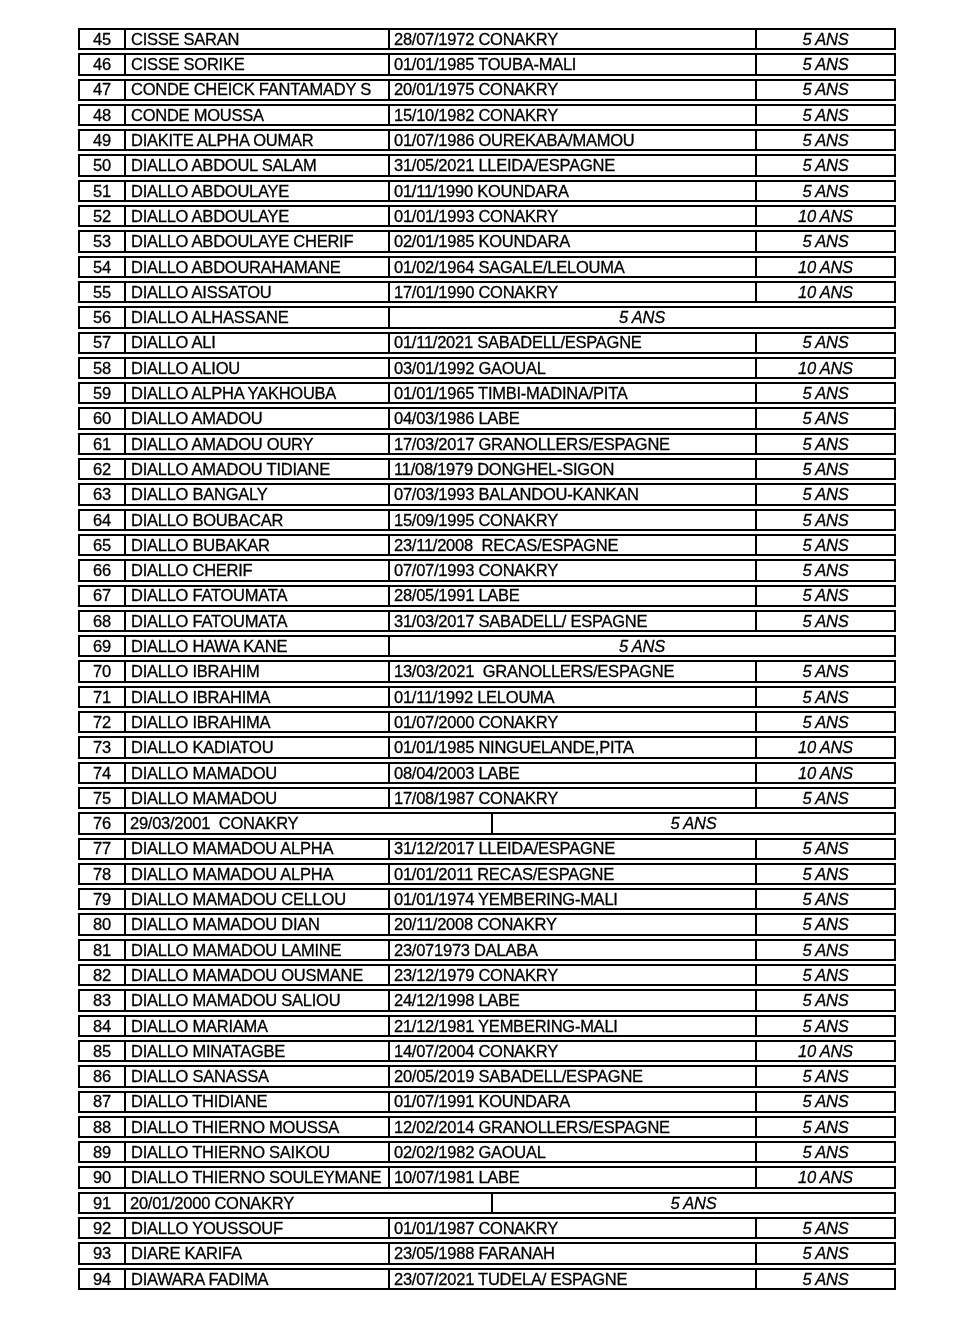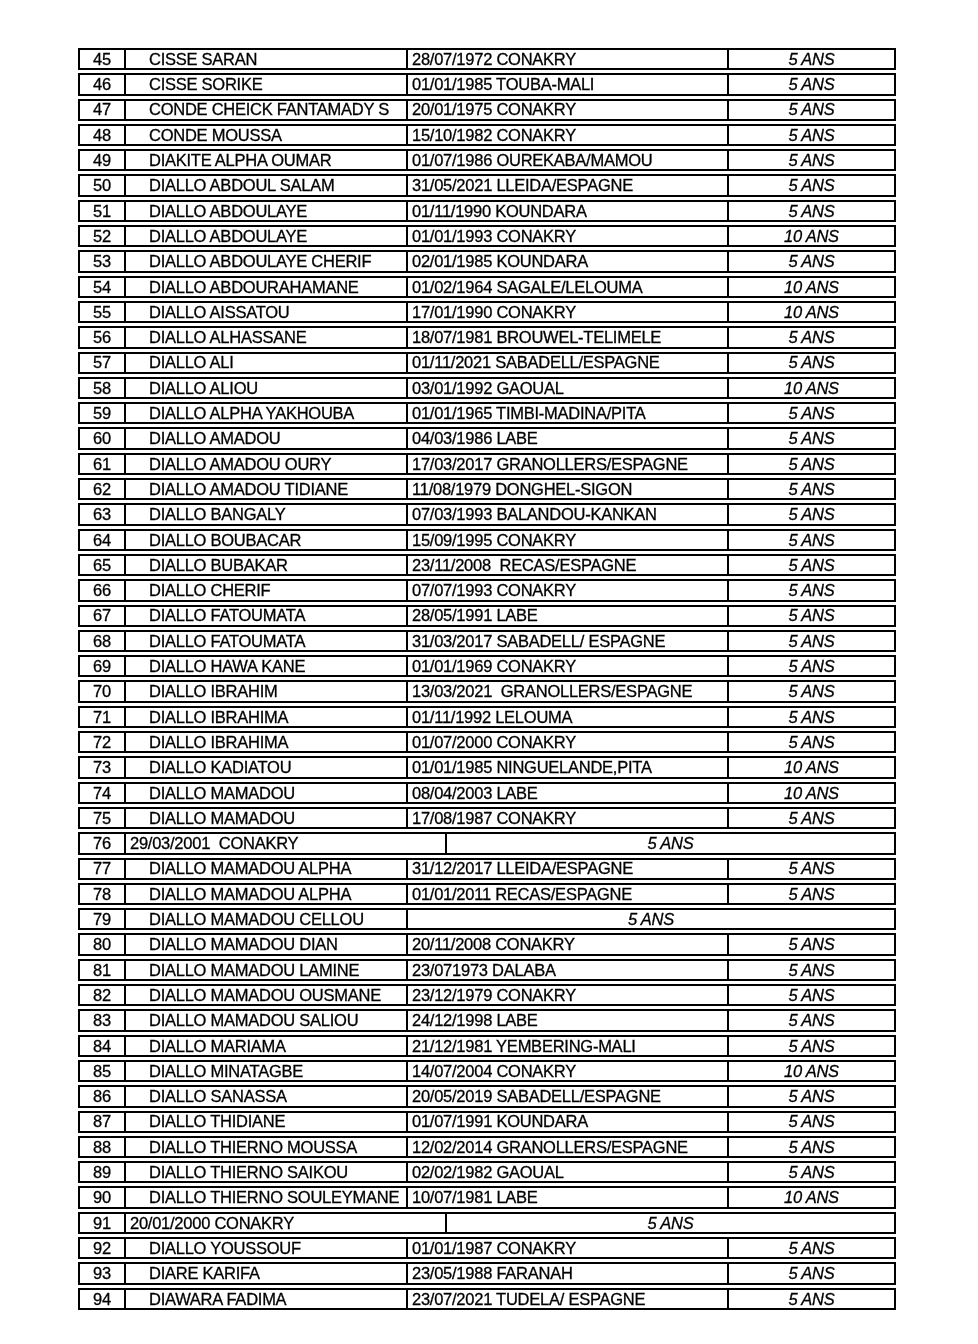--- a/index.html
+++ b/index.html
@@ -17,21 +17,21 @@
   .page {
     position: absolute;
     left: 0; top: 0;
     width: 978px;
     height: 1344px;
     background: #ffffff;
   }
   .doc-table {
     position: absolute;
     left: 78px;
-    top: 48px;
+    top: 28px;
     width: 818px;
     height: 1262px;
     display: grid;
     grid-template-rows: repeat(50, 1fr);
     row-gap: 3px;
   }
   .row {
     display: flex;
     border: 2px solid #000000;
     box-sizing: border-box;
@@ -52,24 +52,23 @@
   }
   .c-num {
     width: 46px;
     border-right: 2px solid #000000;
     justify-content: center;
   }
   .c-name {
     width: 264px;
     border-right: 2px solid #000000;
     padding-left: 5px;
-    margin-left: 18px;
   }
   .c-birth {
-    width: 321px;
+    width: 367px;
     border-right: 2px solid #000000;
     padding-left: 4px;
   }
   .c-dur {
     flex: 1;
     justify-content: center;
     font-style: italic;
   }
 </style>
 </head>
@@ -150,21 +149,20 @@
   <div class="row">
     <div class="cell c-num">55</div>
     <div class="cell c-name">DIALLO AISSATOU</div>
     <div class="cell c-birth">17/01/1990 CONAKRY</div>
     <div class="cell c-dur">10 ANS</div>
   </div>
 
   <div class="row">
     <div class="cell c-num">56</div>
     <div class="cell c-name">DIALLO ALHASSANE</div>
-    <div class="cell c-birth">18/07/1981 BROUWEL-TELIMELE</div>
     <div class="cell c-dur">5 ANS</div>
   </div>
 
   <div class="row">
     <div class="cell c-num">57</div>
     <div class="cell c-name">DIALLO ALI</div>
     <div class="cell c-birth">01/11/2021 SABADELL/ESPAGNE</div>
     <div class="cell c-dur">5 ANS</div>
   </div>
 
@@ -241,21 +239,20 @@
   <div class="row">
     <div class="cell c-num">68</div>
     <div class="cell c-name">DIALLO FATOUMATA</div>
     <div class="cell c-birth">31/03/2017 SABADELL/ ESPAGNE</div>
     <div class="cell c-dur">5 ANS</div>
   </div>
 
   <div class="row">
     <div class="cell c-num">69</div>
     <div class="cell c-name">DIALLO HAWA KANE</div>
-    <div class="cell c-birth">01/01/1969 CONAKRY</div>
     <div class="cell c-dur">5 ANS</div>
   </div>
 
   <div class="row">
     <div class="cell c-num">70</div>
     <div class="cell c-name">DIALLO IBRAHIM</div>
     <div class="cell c-birth">13/03/2021  GRANOLLERS/ESPAGNE</div>
     <div class="cell c-dur">5 ANS</div>
   </div>
 
@@ -310,20 +307,21 @@
   <div class="row">
     <div class="cell c-num">78</div>
     <div class="cell c-name">DIALLO MAMADOU ALPHA</div>
     <div class="cell c-birth">01/01/2011 RECAS/ESPAGNE</div>
     <div class="cell c-dur">5 ANS</div>
   </div>
 
   <div class="row">
     <div class="cell c-num">79</div>
     <div class="cell c-name">DIALLO MAMADOU CELLOU</div>
+    <div class="cell c-birth">01/01/1974 YEMBERING-MALI</div>
     <div class="cell c-dur">5 ANS</div>
   </div>
 
   <div class="row">
     <div class="cell c-num">80</div>
     <div class="cell c-name">DIALLO MAMADOU DIAN</div>
     <div class="cell c-birth">20/11/2008 CONAKRY</div>
     <div class="cell c-dur">5 ANS</div>
   </div>
 

